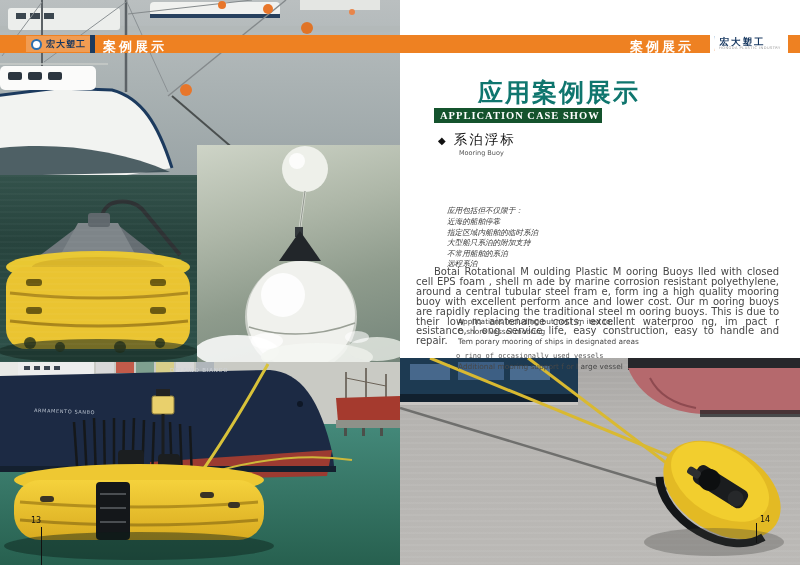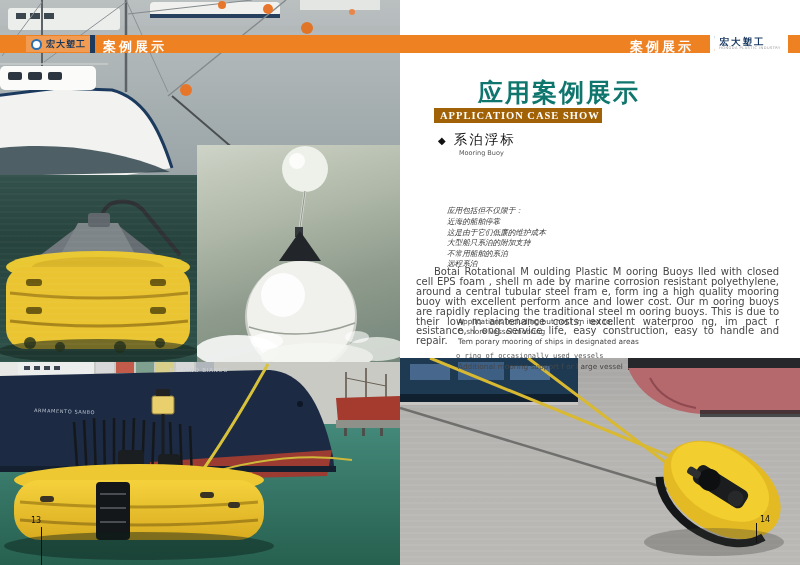--- a/index.html
+++ b/index.html
@@ -22,21 +22,21 @@
         display:flex;align-items:center;gap:4px;padding-left:4px;box-sizing:border-box;}
   .logo-circle-big{width:15px;height:15px;border-radius:50%;
         background:conic-gradient(from 210deg,#2a6fb0 0 180deg,#e87722 180deg 360deg);
         box-shadow:inset 0 0 0 2px #ffffff;}
   .logo-stack{display:flex;flex-direction:column;line-height:1;}
   .logo-brand{font-size:9.5px;font-weight:bold;color:#15365f;letter-spacing:2px;white-space:nowrap;}
   .logo-tagline{font-size:4px;color:#999;letter-spacing:.5px;white-space:nowrap;transform:scale(.9);transform-origin:left;}
 
   
   .title{left:432px;top:76px;font-size:25px;font-weight:bold;color:#0f766e;letter-spacing:2px;z-index:4;margin-left:46px;}
-  .subtitle-banner{left:434px;top:108px;width:168px;height:15px;background:#a16207;color:#fff;
+  .subtitle-banner{left:434px;top:108px;width:168px;height:15px;background:#14532d;color:#fff;
         font-family:"Liberation Serif",serif;font-weight:bold;font-size:10.5px;letter-spacing:1px;
         line-height:15px;padding-left:6px;box-sizing:border-box;z-index:4;white-space:nowrap;}
   .section-row{left:438px;top:131px;display:flex;align-items:center;gap:8px;z-index:4;}
   .diamond{font-size:10px;color:#111;}
   .section-title{font-size:13.5px;color:#111;letter-spacing:2px;}
   .section-sub{left:459px;top:149px;font-size:6.5px;color:#555;z-index:4;}
   .cn-para{left:432px;top:164px;width:362px;font-size:7.6px;line-height:10.6px;color:#3a3a3a;
         text-align:justify;text-indent:2em;z-index:4;}
   .cn-item{font-size:7.6px;color:#3a3a3a;z-index:4;white-space:nowrap;font-style:italic;}
   .en-para{left:416px;top:267px;width:363px;font-size:10px;line-height:9.9px;color:#474747;
@@ -304,21 +304,21 @@
   <div class="abs title">应用案例展示</div>
   <div class="abs subtitle-banner">APPLICATION CASE SHOW</div>
   <div class="abs section-row">
     <span class="diamond">◆</span>
     <span class="section-title">系泊浮标</span>
   </div>
   <div class="abs section-sub">Mooring Buoy</div>
 
   <div class="abs cn-item" style="left:447px;top:206px">应用包括但不仅限于：</div>
   <div class="abs cn-item" style="left:447px;top:217px">近海的船舶停靠</div>
-  <div class="abs cn-item" style="left:447px;top:227.5px">这是由于它们低廉的维护成本</div>
+  <div class="abs cn-item" style="left:447px;top:227.5px">指定区域内船舶的临时系泊</div>
   <div class="abs cn-item" style="left:447px;top:238px">大型船只系泊的附加支持</div>
   <div class="abs cn-item" style="left:447px;top:248.5px">不常用船舶的系泊</div>
   <div class="abs cn-item" style="left:447px;top:259px">远程系泊</div>
 
   <div class="abs en-para">Botai Rotational M oulding Plastic M ooring Buoys  lled with closed cell EPS foam , shell m ade by marine corrosion resistant polyethylene, around a central tubular steel fram e, form ing a high quality mooring buoy with excellent perform ance and lower cost. Our m ooring buoys are rapidly replacing the traditional steel m ooring buoys. This is due to their low m aintenance costs, excellent waterproo ng, im pact r esistance, l ong service life, easy construction, easy to handle and repair.</div>
   <div class="abs en-item" style="left:445px;top:317px">Applications including but not l im ited to:</div>
   <div class="abs en-item" style="left:445px;top:327px">O  shore vessel mooring</div>
   <div class="abs en-item" style="left:445px;top:336.5px">Tem porary mooring of ships in designated areas</div>
   <div class="abs en-item" style="left:445px;top:362px">Additional mooring support f or l arge vessel</div>
   <div class="abs clipped-line">o ring of occasionally used vessels</div>

